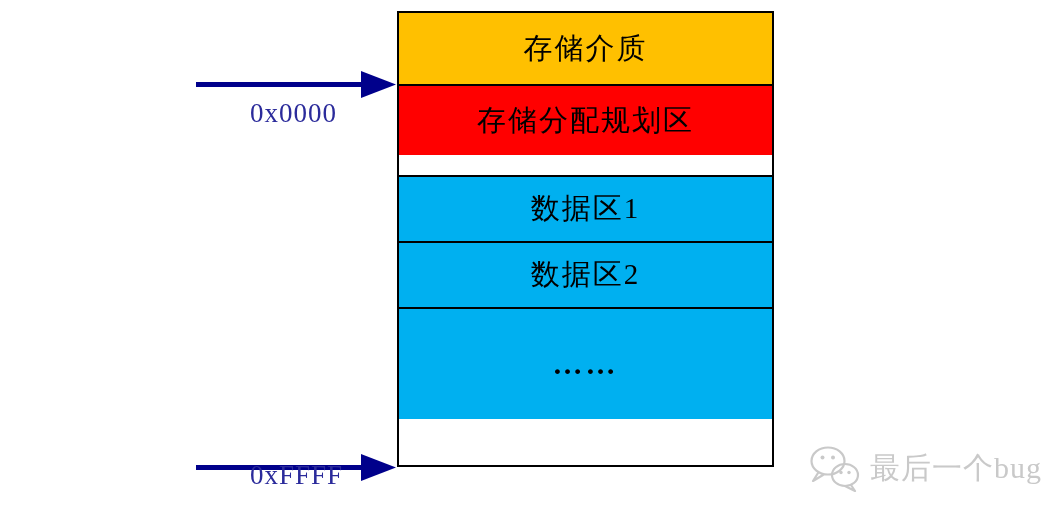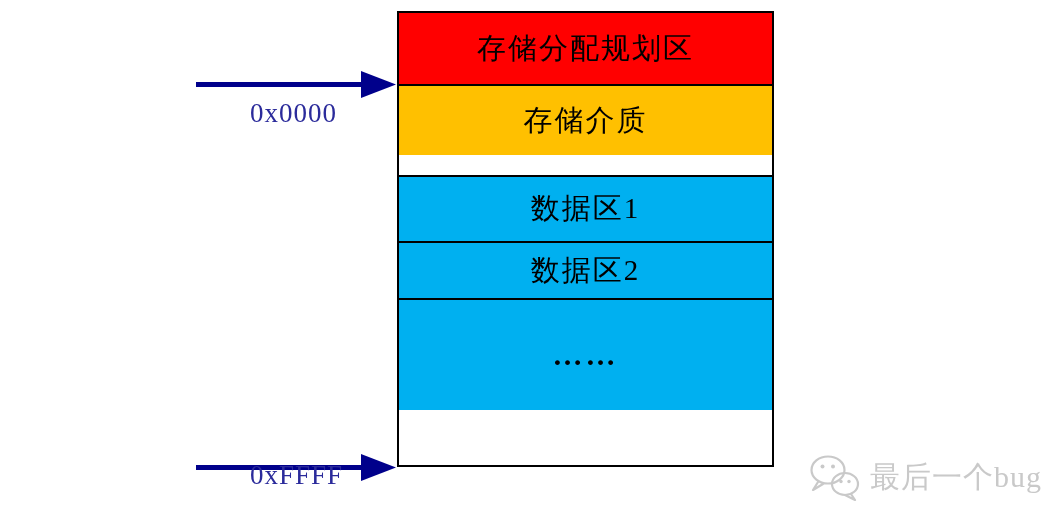--- a/index.html
+++ b/index.html
@@ -35,21 +35,21 @@
     box-sizing: border-box;
     color: #000000;
     font-size: 29px;
     letter-spacing: 2px;
     flex: 0 0 auto;
   }
   .seg + .seg { border-top: 2px solid #000000; }
   .seg-0 { height: 71px; }
   .seg-1 { height: 71px; }
   .seg-2 { height: 66px; margin-top: 20px; }
-  .seg-3 { height: 57px; }
+  .seg-3 { height: 66px; }
   .seg-4 { height: 66px; }
   .seg-5 { height: 112px; }
   .seg-dots {
     font-weight: bold;
     font-size: 30px;
     letter-spacing: 3px;
   }
 
   
   .arrow {
@@ -71,40 +71,39 @@
   .addr-bottom { left: 220px; top: 460px; }
 
   
   .watermark {
     position: absolute;
     left: 806px;
     top: 444px;
     display: flex;
     align-items: center;
     color: #c9c9c9;
-    margin-top: 9px;
   }
   .watermark-text {
     font-size: 30px;
     margin-left: 6px;
     text-shadow: 1px 1px 0 #ffffff;
     letter-spacing: 1px;
   }
 </style>
 </head>
 <body>
 
 <div class="canvas">
 
   <div class="stack">
+    <div class="seg seg-0" style="background-color: rgb(255, 192, 0);">
+      <span>存储介质</span>
+    </div>
     <div class="seg seg-1" style="background-color: rgb(255, 0, 0);">
       <span>存储分配规划区</span>
-    </div>
-    <div class="seg seg-0" style="background-color: rgb(255, 192, 0);">
-      <span>存储介质</span>
     </div>
     <div class="seg seg-2" style="background-color: rgb(0, 176, 240);">
       <span>数据区1</span>
     </div>
     <div class="seg seg-3" style="background-color: rgb(0, 176, 240);">
       <span>数据区2</span>
     </div>
     <div class="seg seg-5 seg-dots" style="background-color: rgb(0, 176, 240);">
       <span>……</span>
     </div>

